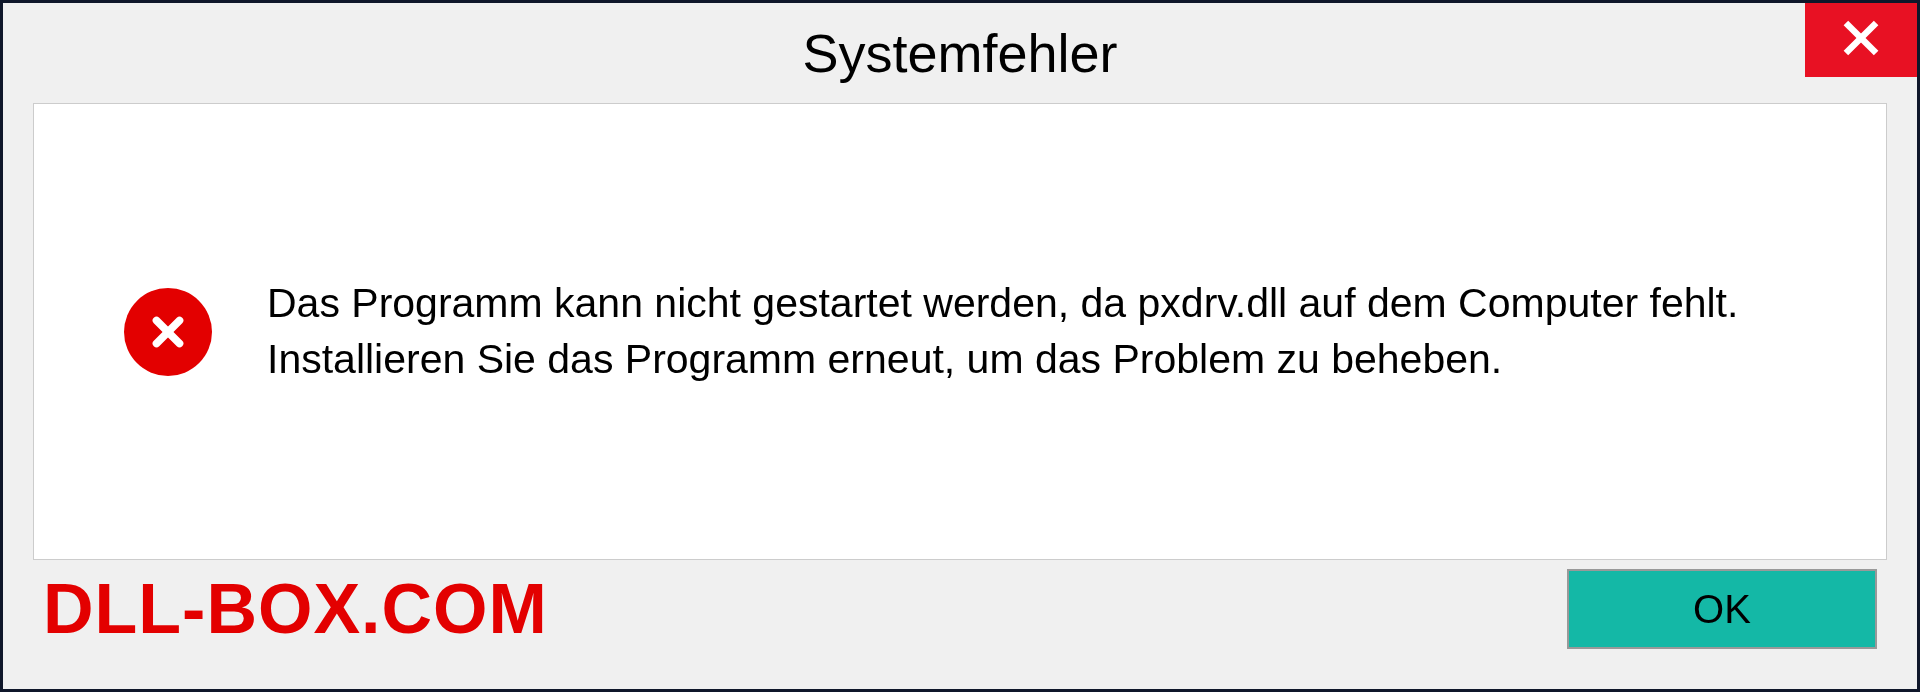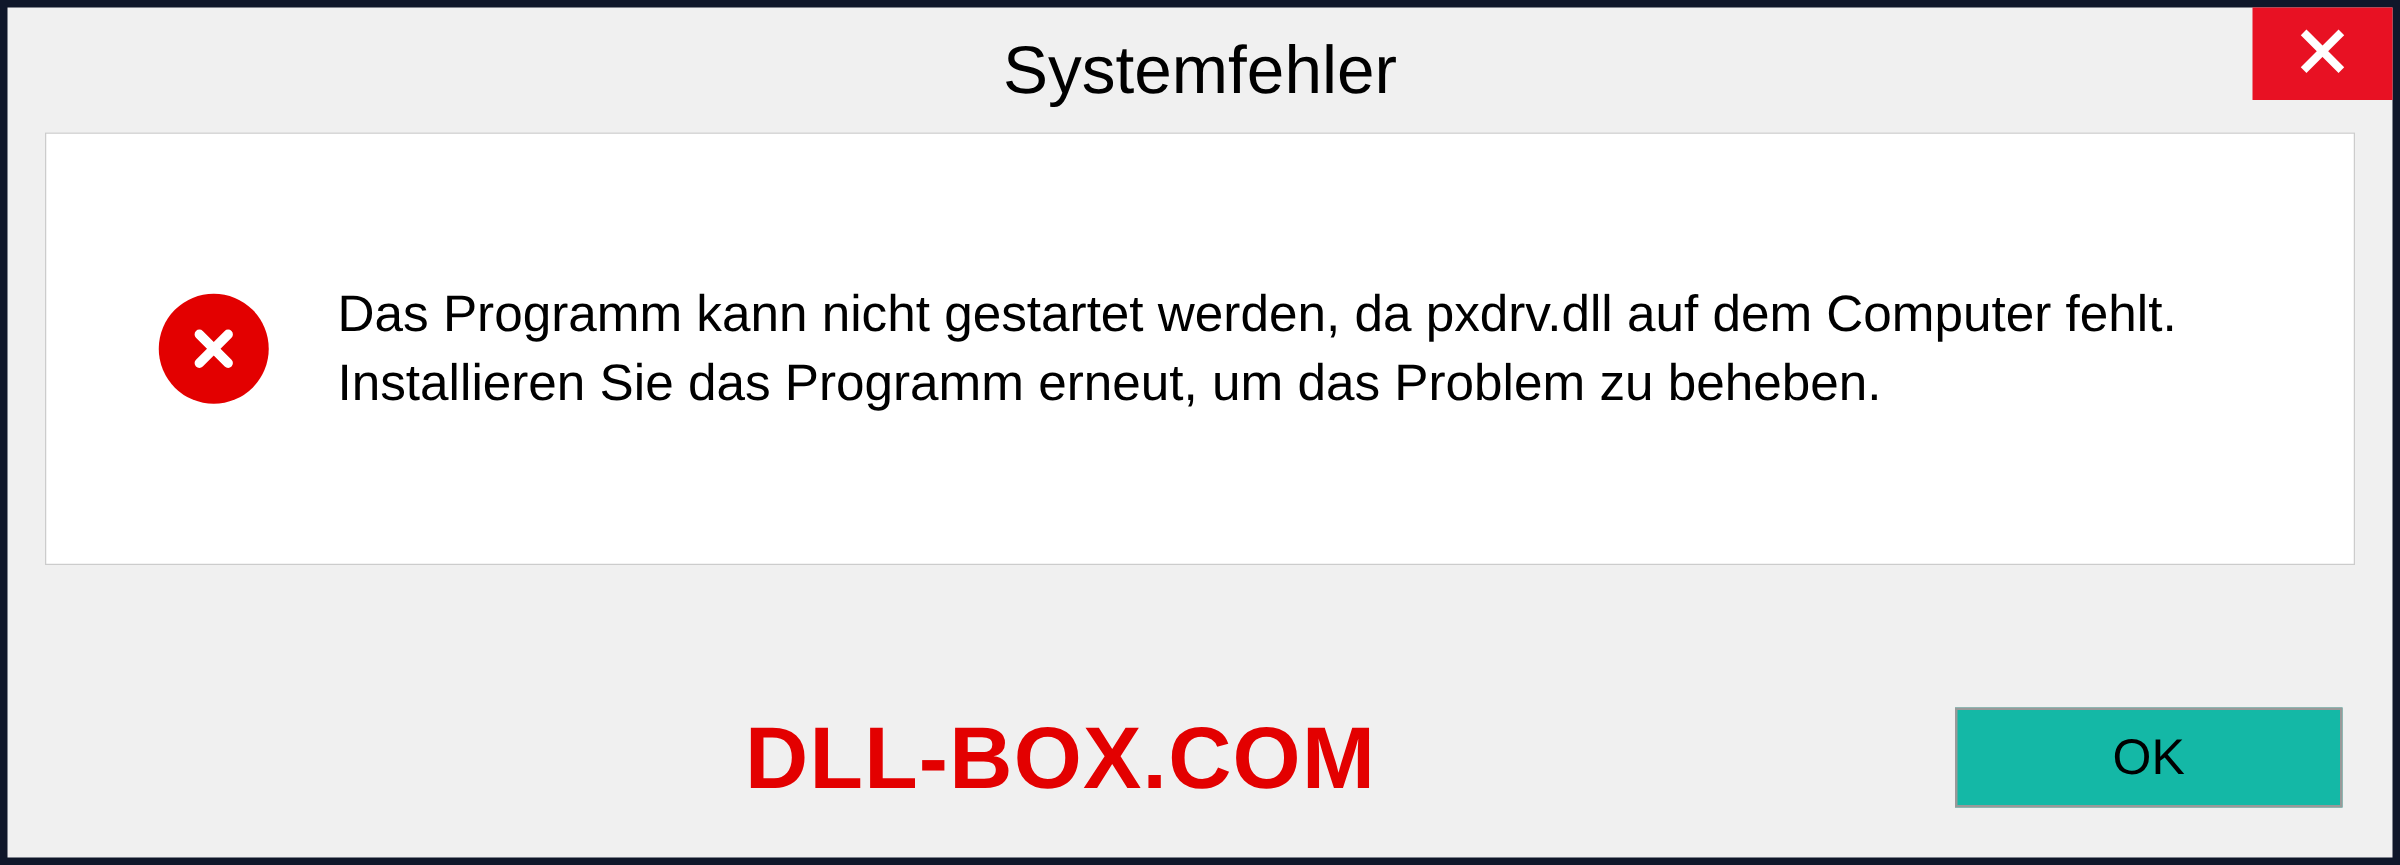--- a/index.html
+++ b/index.html
@@ -14,21 +14,21 @@
       height: 692px;
       position: relative;
     }
     .dialog {
       position: absolute;
       top: 0;
       left: 0;
       width: 1920px;
       height: 692px;
       background: #f0f0f0;
-      border: 6px solid #0f172a;
+      border: 3px solid #0f172a;
     }
     .title-bar {
       position: relative;
       height: 100px;
       display: flex;
       align-items: center;
       justify-content: center;
     }
     .title-text {
       font-size: 54px;
@@ -48,21 +48,21 @@
       cursor: pointer;
     }
     .close-button svg {
       width: 44px;
       height: 44px;
     }
     .content-area {
       margin: 0 30px;
       background: #fff;
       border: 1px solid #ccc;
-      height: 346px;
+      height: 457px;
       display: flex;
       align-items: center;
       padding: 0 90px;
     }
     .error-icon {
       flex-shrink: 0;
       width: 88px;
       height: 88px;
       margin-right: 55px;
     }
@@ -93,21 +93,20 @@
       display: flex;
       align-items: center;
       justify-content: space-between;
       padding: 0 40px 0 40px;
     }
     .watermark {
       font-size: 70px;
       font-weight: 800;
       color: #e30000;
       letter-spacing: 1px;
-      margin-left: 550px;
     }
     .ok-button {
       width: 310px;
       height: 80px;
       background: #14b8a6;
       border: 2px solid #999;
       font-size: 40px;
       color: #000;
       cursor: pointer;
       display: flex;

